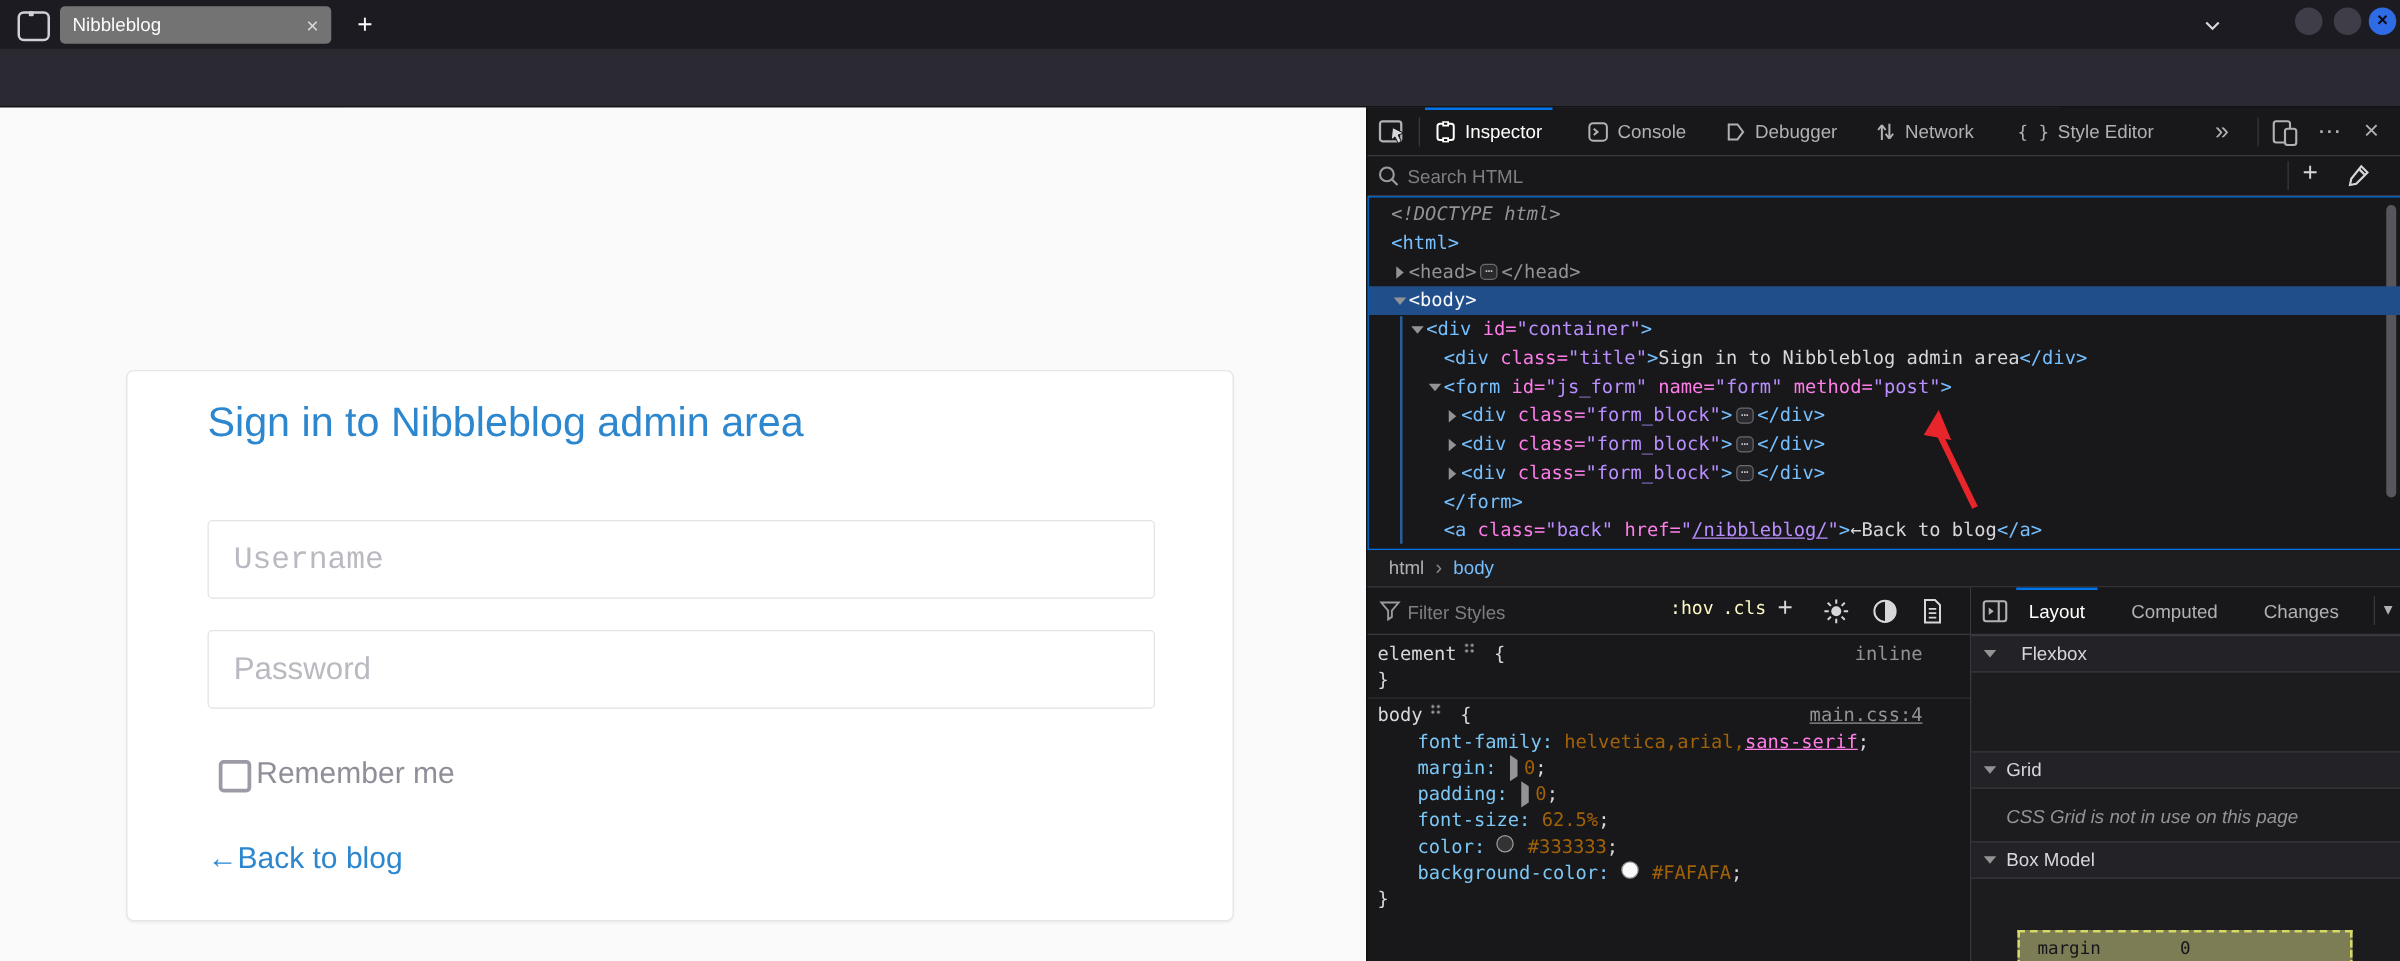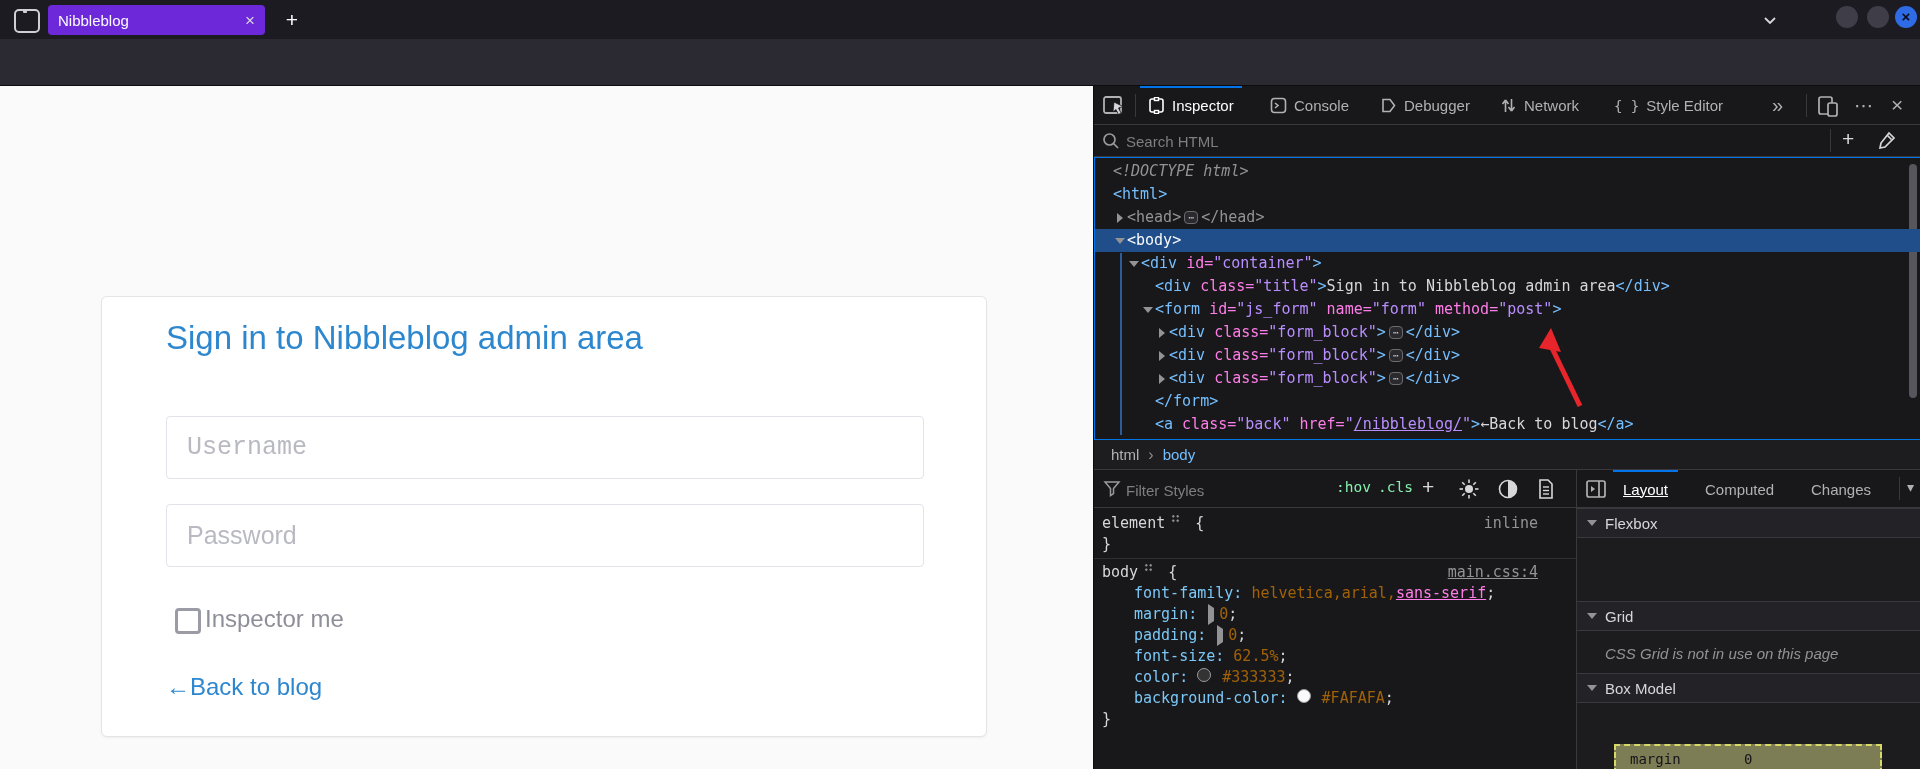--- a/index.html
+++ b/index.html
@@ -4,21 +4,21 @@
 <style>
   html,body{margin:0;padding:0;background:#101013;}
   .stage{position:relative;width:1920px;height:769px;overflow:hidden;background:#1c1b22;
          font-family:"Liberation Sans",sans-serif;}
   .abs{position:absolute;}
 
   
   .tabbar{left:0;top:0;width:1920px;height:39px;background:#1c1b22;}
   .fxview{left:14px;top:9px;width:22px;height:20px;border:2px solid #cfcfd8;border-radius:5px;}
   .fxview:after{content:"";position:absolute;left:7px;top:-2px;width:4px;height:4px;background:#cfcfd8;border-radius:1px;}
-  .tab{left:48px;top:5px;width:217px;height:30px;background:#6d28d9;border-radius:4px;color:#fbfbfe;
+  .tab{left:48px;top:5px;width:217px;height:30px;background:#737373;border-radius:4px;color:#fbfbfe;
        font-size:15px;display:flex;align-items:center;padding:0 10px;box-sizing:border-box;}
   .tab .title{flex:1;white-space:nowrap;overflow:hidden;}
   .xbtn{color:#d7d7db;font-size:17px;line-height:1;}
   .newtab{left:280px;top:8px;width:24px;height:24px;color:#fbfbfe;font-size:21px;text-align:center;line-height:24px;}
   .alltabs{left:1758px;top:8px;width:24px;height:24px;}
   .wbtn{top:6px;width:22px;height:22px;border-radius:50%;background:#3f3e48;}
   .wbtn.close{background:#2f6be4;color:#0c0c14;font-weight:bold;font-size:15px;text-align:center;line-height:21px;}
 
   .navbar{left:0;top:39px;width:1920px;height:47px;background:#2b2a33;border-bottom:1px solid #0c0c0d;box-sizing:border-box;}
   .navico{top:50px;width:26px;height:26px;color:#fbfbfe;font-size:20px;text-align:center;line-height:26px;}
@@ -88,21 +88,21 @@
   .crumbs{left:0;top:354px;width:827px;height:30px;border-bottom:1px solid #38383d;background:#1d1d20;
           box-sizing:border-box;display:flex;align-items:center;font-size:15px;}
   .crumb-sep{color:#8a8a8e;margin:0 9px;font-size:16px;}
 
   
   .styles-pane{left:0;top:384px;width:482px;height:299px;}
   .styles-toolbar{left:0;top:0;width:482px;height:38px;border-bottom:1px solid #38383d;box-sizing:border-box;}
   .filterin{position:absolute;left:30px;top:7px;width:190px;height:24px;background:transparent;border:none;outline:none;
             color:#d7d7db;font-size:15px;font-family:"Liberation Sans",sans-serif;}
   .filterin::placeholder{color:#7e7e83;opacity:1;}
-  .pseudo{font-size:14.5px;color:#86efac;font-family:"DejaVu Sans Mono",monospace;}
+  .pseudo{font-size:14.5px;color:#fef9c3;font-family:"DejaVu Sans Mono",monospace;}
   .rules{left:0;top:38px;width:482px;height:261px;font-family:"DejaVu Sans Mono",monospace;font-size:15px;padding-top:5px;box-sizing:border-box;}
   .r-row{height:21px;line-height:21px;display:flex;white-space:pre;padding-left:8px;padding-right:38px;}
   .r-row .grow{flex:1;}
   .r-sep{border-top:1px solid #2f2f33;margin:3px 0;}
   .tk-pl{color:#d7d7db}
   .tk-pr{color:#7bc8f7}
   .tk-pv{color:#a16207}
   .tk-pvu{color:#ff7de9;text-decoration:underline}
   .r-right{color:#939395;}
   .r-right.link{text-decoration:underline;}
@@ -206,21 +206,21 @@
         <span></span>
       </div>
   </div>
 
   <div class="abs viewport">
     <div class="abs card">
       <h1>Sign in to Nibbleblog admin area</h1>
       <input class="pginput" style="top: 119px; font-family: Liberation Mono, monospace;" placeholder="Username">
       <input class="pginput" style="top: 207px;" type="password" placeholder="Password">
       <span class="chk"></span>
-      <span class="remember">Inspector me</span>
+      <span class="remember">Remember me</span>
       <div class="backlink">←Back to blog</div>
     </div>
   </div>
 
   <div class="abs devtools">
 
     <div class="abs dt-toolbar">
       <div class="abs" style="left:8px;top:7px;">
         <svg class="ic" width="25" height="25" viewBox="0 0 25 25">
             <rect x="2" y="4" width="17" height="16" rx="2" fill="none" stroke="#b1b1b3" stroke-width="1.8"></rect>
@@ -388,29 +388,29 @@
     <div class="abs layout-pane">
       <div class="abs lay-tabs">
         <div class="abs" style="left:8px;top:8px;">
           <svg class="ic" width="22" height="22" viewBox="0 0 22 22">
               <rect x="2" y="3" width="18" height="16" rx="2" fill="none" stroke="#b1b1b3" stroke-width="1.7"></rect>
               <line x1="14" y1="3" x2="14" y2="19" stroke="#b1b1b3" stroke-width="1.7"></line>
               <polygon points="6,8 10,11 6,14" fill="#b1b1b3"></polygon>
             </svg>
         </div>
         <div id="lay-tabs-host">
-            <div class="lay-tab active" style="left: 40px; text-decoration: underline;">Layout</div>
+            <div class="lay-tab active" style="left: 40px;">Layout</div>
             <div class="lay-tab" style="left: 122px;">Computed</div>
             <div class="lay-tab" style="left: 228px;">Changes</div>
           </div>
         <div class="vsep" style="left:322px;top:7px;"></div>
         <div class="abs" style="left:330px;top:9px;color:#b1b1b3;font-size:14px;">▾</div>
       </div>
 
-      <div class="sec-h" style="top:38px;">
+      <div class="sec-h" style="top:38px;gap:12px;">
         <span class="tw"></span>
         <span>Flexbox</span>
       </div>
 
       <div class="sec-h" style="top:131px;">
         <span class="tw"></span>
         <span>Grid</span>
       </div>
       <div class="sec-empty" style="top:172px;">CSS Grid is not in use on this page</div>
 

